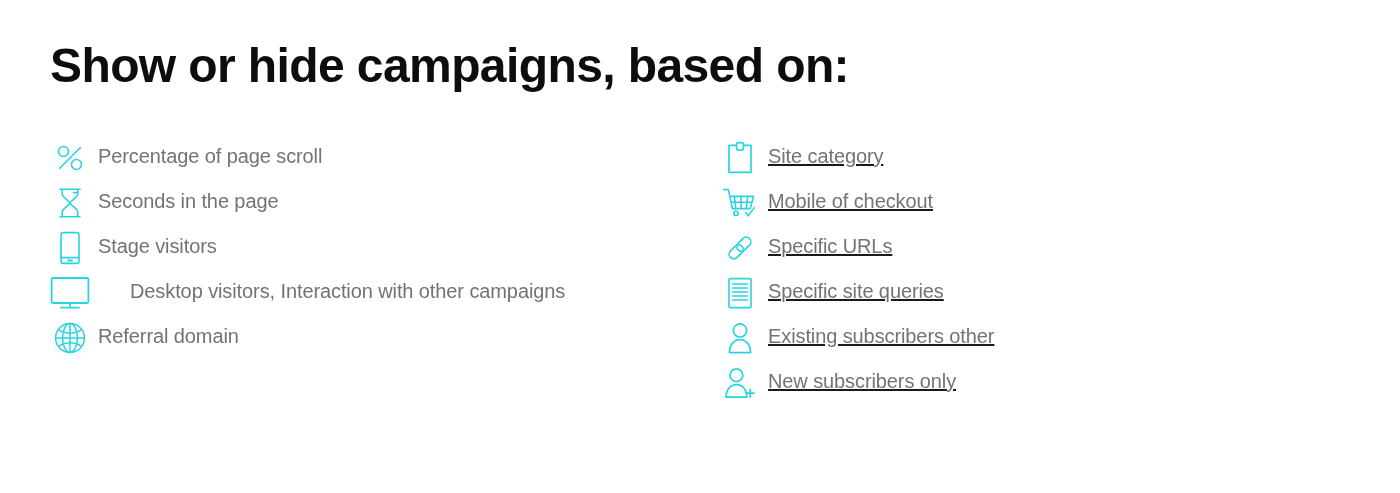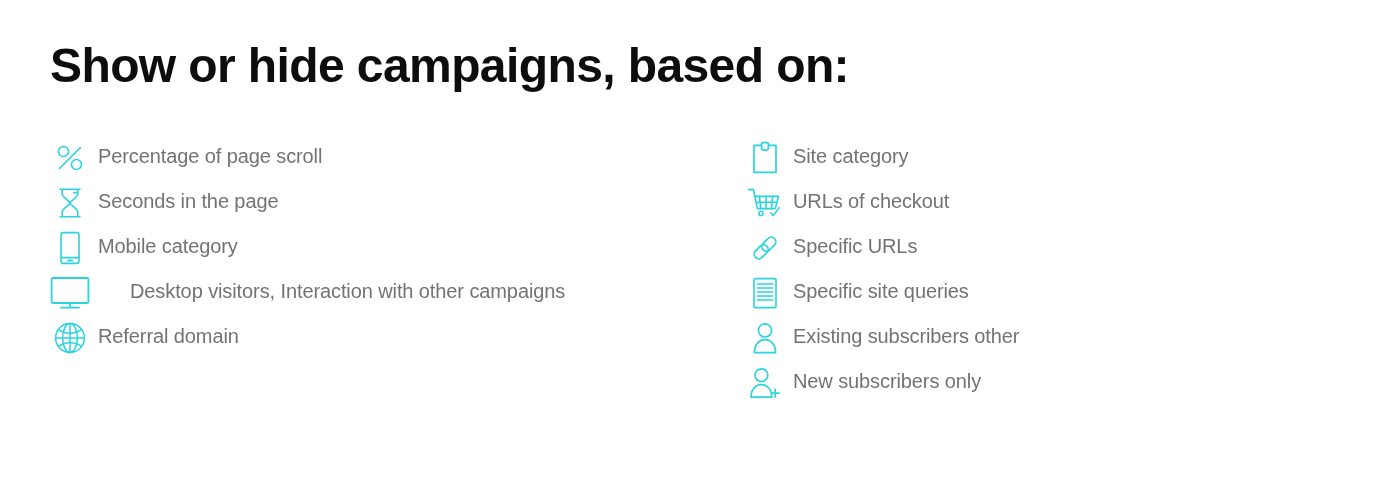--- a/index.html
+++ b/index.html
@@ -34,21 +34,21 @@
     position: absolute;
     left: 0;
     top: 136px;
     width: 1400px;
   }
   .col {
     position: absolute;
     top: 0;
   }
   .col-left  { left: 48px;  width: 620px; }
-  .col-right { left: 743px; width: 640px; }
+  .col-right { left: 718px; width: 640px; text-decoration: underline; }
 
   .feature {
     display: flex;
     align-items: flex-start;
     margin-bottom: 3px;
     min-height: 44px;
   }
   .col-left .feature  { margin-bottom: 1px; }
   .col-right .feature { margin-bottom: 1px; }
 
@@ -115,21 +115,21 @@
       </div>
 
       <div class="feature">
         <span class="ficon">
           <svg width="22" height="34" viewBox="0 0 22 34" fill="none" stroke="#2ad4de" stroke-width="1.6" stroke-linecap="round" stroke-linejoin="round">
             <rect x="2" y="1.6" width="18" height="30.8" rx="2.2"></rect>
             <line x1="2" y1="26.6" x2="20" y2="26.6"></line>
             <rect x="8" y="28.6" width="6" height="2" rx="1" fill="#2ad4de" stroke="none"></rect>
           </svg>
         </span>
-        <span class="flabel">Mobile category</span>
+        <span class="flabel">Stage visitors</span>
       </div>
 
       <div class="feature tall">
         <span class="ficon">
           <svg width="40" height="34" viewBox="0 0 40 34" fill="none" stroke="#2ad4de" stroke-width="1.8" stroke-linecap="round" stroke-linejoin="round">
             <rect x="1.6" y="2" width="36.8" height="25" rx="1.4"></rect>
             <line x1="20" y1="27" x2="20" y2="30"></line>
             <line x1="11" y1="31.6" x2="29" y2="31.6"></line>
           </svg>
         </span>
@@ -170,21 +170,21 @@
             <path d="M1.6 2.6 L6.4 2.6 L10.4 21.6 L27 21.6"></path>
             <path d="M8.6 9.4 L31.6 9.4 L28.2 21.6"></path>
             <line x1="12.4" y1="9.4" x2="13.8" y2="21.6"></line>
             <line x1="19" y1="9.4" x2="19" y2="21.6"></line>
             <line x1="25.6" y1="9.4" x2="24.4" y2="21.6"></line>
             <line x1="9.6" y1="15.2" x2="29.8" y2="15.2"></line>
             <circle cx="14" cy="26.4" r="2.1"></circle>
             <path d="M23.8 25.6 L26.2 28.8 L32.4 20.6" stroke-width="1.5"></path>
           </svg>
         </span>
-        <span class="flabel">URLs of checkout</span>
+        <span class="flabel">Mobile of checkout</span>
       </div>
 
       <div class="feature">
         <span class="ficon">
           <svg width="32" height="32" viewBox="0 0 32 32" fill="none" stroke="#2ad4de" stroke-width="1.7" stroke-linecap="round" stroke-linejoin="round">
             <g transform="rotate(-45 16 16)">
               <rect x="2.6" y="11.4" width="16" height="9.2" rx="4.6"></rect>
               <rect x="13.4" y="11.4" width="16" height="9.2" rx="4.6"></rect>
             </g>
           </svg>

